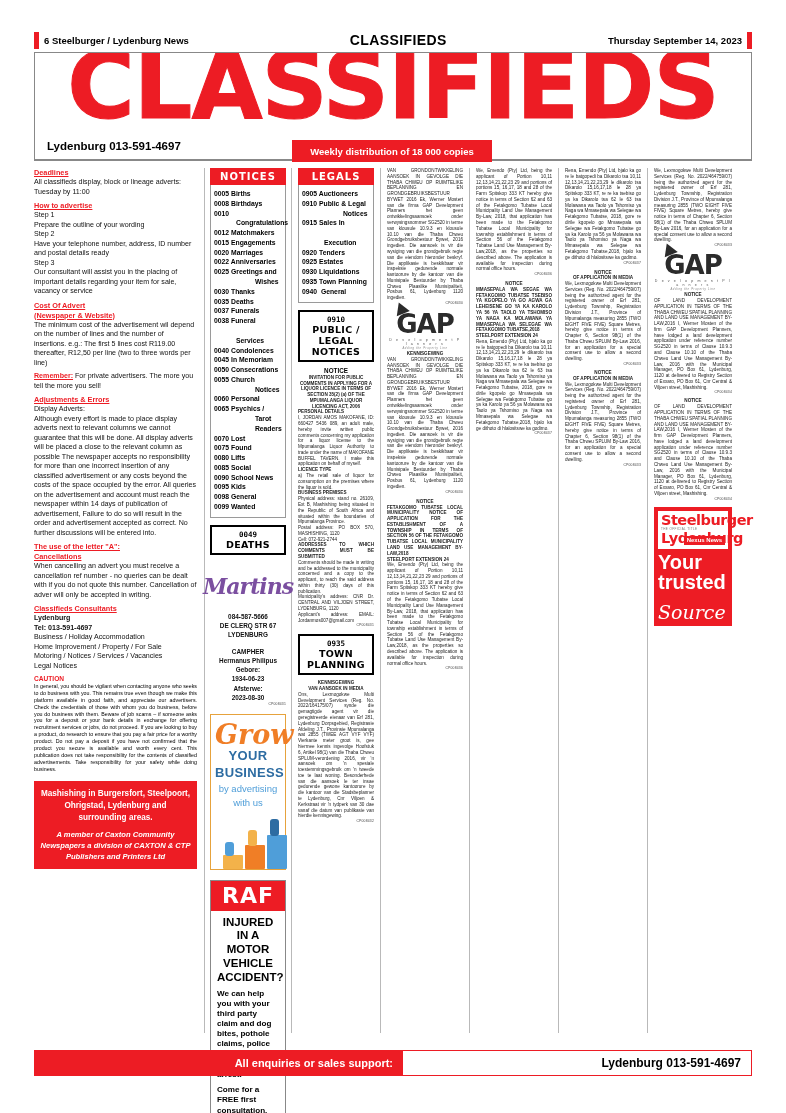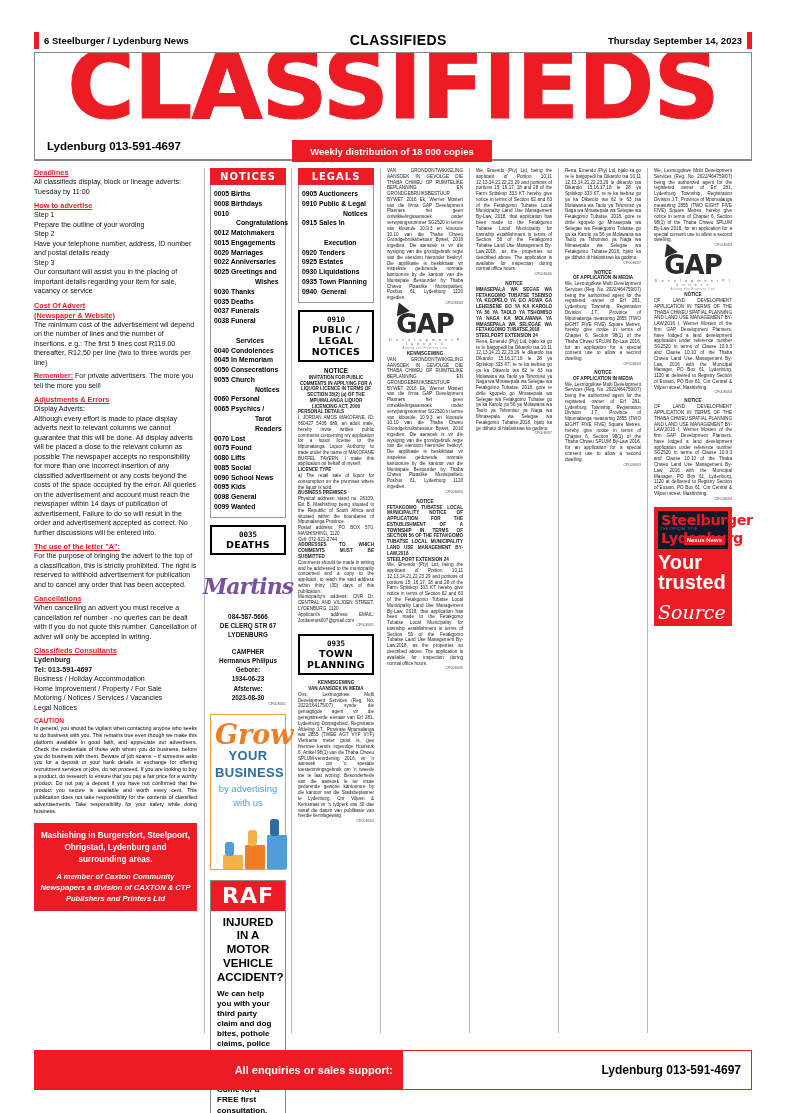--- a/index.html
+++ b/index.html
@@ -99,34 +99,34 @@
   
   .raf{border:1px solid #888;box-sizing:border-box;background:#fff;}
   .raf .hd{background:#ed1c24;color:#fff;text-align:center;font-weight:bold;
            font-size:22px;letter-spacing:1px;padding:2px 0 3px 0;font-family:"DejaVu Sans",sans-serif;}
   .raf .b{padding:5px 6px 4px 6px;}
   .raf h3{margin:0 0 4px 0;text-align:center;font-size:11.5px;line-height:1.2;font-weight:bold;}
   .raf p{margin:0 0 5px 0;font-size:8.1px;line-height:1.26;font-weight:bold;}
 
   
   .promo{background:#ed1c24;box-sizing:border-box;padding:4px;}
-  .promo .logo{background:#0f172a;padding:2px 3px 3px 3px;position:relative;}
+  .promo .logo{background:#ffffff;padding:2px 3px 3px 3px;position:relative;}
   .promo .sl1{color:#ed1c24;font-weight:bold;font-size:14.5px;line-height:1;
               font-family:"DejaVu Sans",sans-serif;letter-spacing:-.5px;}
   .promo .sl2{color:#ed1c24;font-weight:bold;font-size:14.5px;line-height:1;
               font-family:"DejaVu Sans",sans-serif;letter-spacing:-.5px;}
   .promo .nn{position:absolute;right:3px;bottom:4px;background:#ed1c24;color:#fff;
              font-size:6px;font-weight:bold;line-height:1.05;padding:1px 3px;text-align:center;}
   .promo .cap{font-size:3px;color:#777;letter-spacing:.4px;}
   .promo .trust{color:#fff;font-weight:bold;font-size:20px;margin-top:3px;line-height:1;}
   .promo .src{color:#fff;font-family:"DejaVu Serif",serif;font-style:italic;
               font-size:19px;line-height:1;margin-top:11px;}
 
   
-  .botbar{position:absolute;left:34px;top:1050px;width:718px;height:40px;
+  .botbar{position:absolute;left:34px;top:1050px;width:718px;height:26px;
           border:1px solid #ed1c24;box-sizing:border-box;display:flex;align-items:stretch;}
   .botbar .lft{background:#ed1c24;color:#fff;font-weight:bold;font-size:11px;
                display:flex;align-items:center;justify-content:flex-end;padding-right:10px;width:50%;}
   .botbar .rgt{flex:1;display:flex;align-items:center;justify-content:flex-end;
                padding-right:10px;font-weight:bold;font-size:12px;}
 
   .notice-h{font-size:6.3px;font-weight:bold;text-align:center;line-height:1.3;}
   .blk{font-weight:bold;}
   .mini-gap{margin-bottom:4px;}
 </style>
@@ -175,21 +175,20 @@
       <h4>(Newspaper &amp; Website)</h4>
       <p>The minimum cost of the advertisement wil depend on the number of lines and the number of insertions. e.g.: The first 5 lines cost R119.00 thereafter, R12,50 per line (two to three words per line)</p>
 
       <p><span class="lbl">Remember:</span> <span>For private advertisers. The more you tell the more you sell!</span></p>
 
       <h4>Adjustments &amp; Errors</h4>
       <p class="nm">Display Adverts:</p>
       <p>Although every effort is made to place display adverts next to relevant columns we cannot guarantee that this will be done. All display adverts will be placed a close to the relevant column as possible The newspaper accepts no responsibility for more than one incorrect insertion of any classified advertisement or any costs beyond the costs of the space occupied by the error. All queries on the advertisement and account must reach the newspaper within 14 days of publication of advertisement, Failure to do so will result in the order and advertisement accepted as correct. No further discussions will be entered into.</p>
 
       <h4>The use of the letter "A":</h4>
-      <p>For the purpose of bringing the advert to the top of a classification, this is strictly prohibited. The right is reserved to withhold advertisement for publication and to cancel any order that has been accepted.</p>
 
       <h4>Cancellations</h4>
       <p>When cancelling an advert you must receive a cancellation ref number - no queries can be dealt with if you do not quote this number. Cancellation of adver will only be accepted in writing.</p>
 
       <h4>Classifieds Consultants</h4>
       <p class="nm" style="font-weight:bold">Lydenburg</p>
       <p class="nm" style="font-weight:bold">Tel: 013-591-4697</p>
       <p class="nm">Business / Holiday Accommodation</p>
       <p class="nm">Home Improvement / Property / For Sale</p>
       <p class="nm">Motoring / Notices / Services / Vacancies</p>
@@ -236,21 +235,21 @@
             <li>0080 Lifts</li>
             <li>0085 Social</li>
             <li>0090 School News</li>
             <li>0095 Kids</li>
             <li>0098 General</li>
             <li>0099 Wanted</li>
           </ul>
       </div>
 
       <div class="secbox">
-        <div class="num">0035</div>
+        <div class="num">0049</div>
         <div class="nm">DEATHS</div>
       </div>
 
       <div>
         <div class="martins">
           <span class="logo">Martins</span>
         </div>
         <div class="t ctr" style="font-weight:bold;font-size:6.4px;line-height:1.45;">
           <div>084-587-5666</div>
           <div>DE CLERQ STR 67</div>

